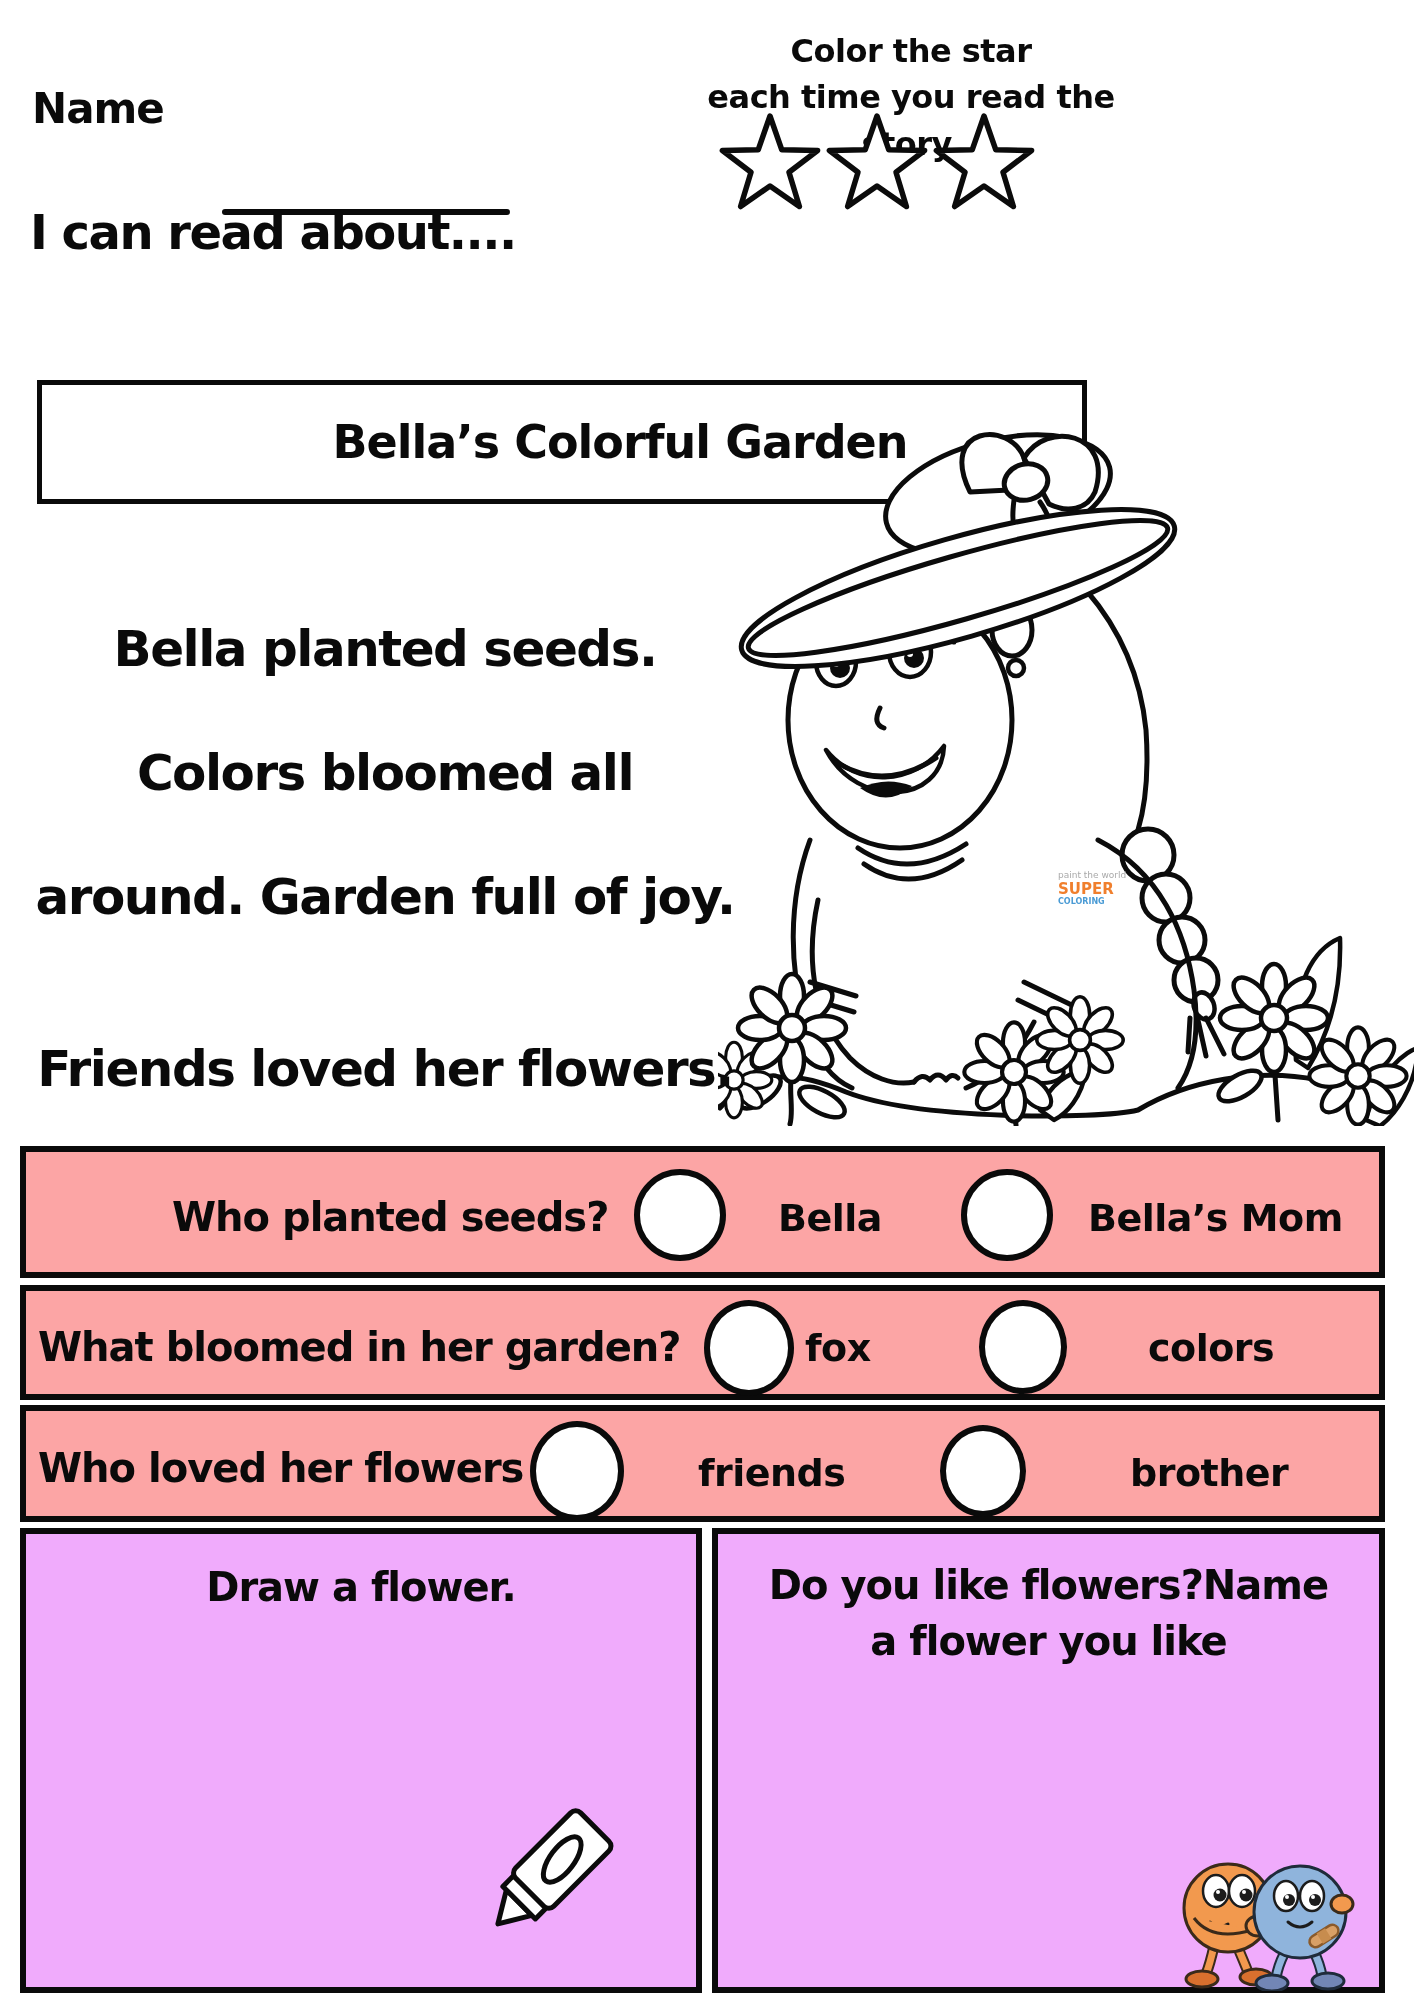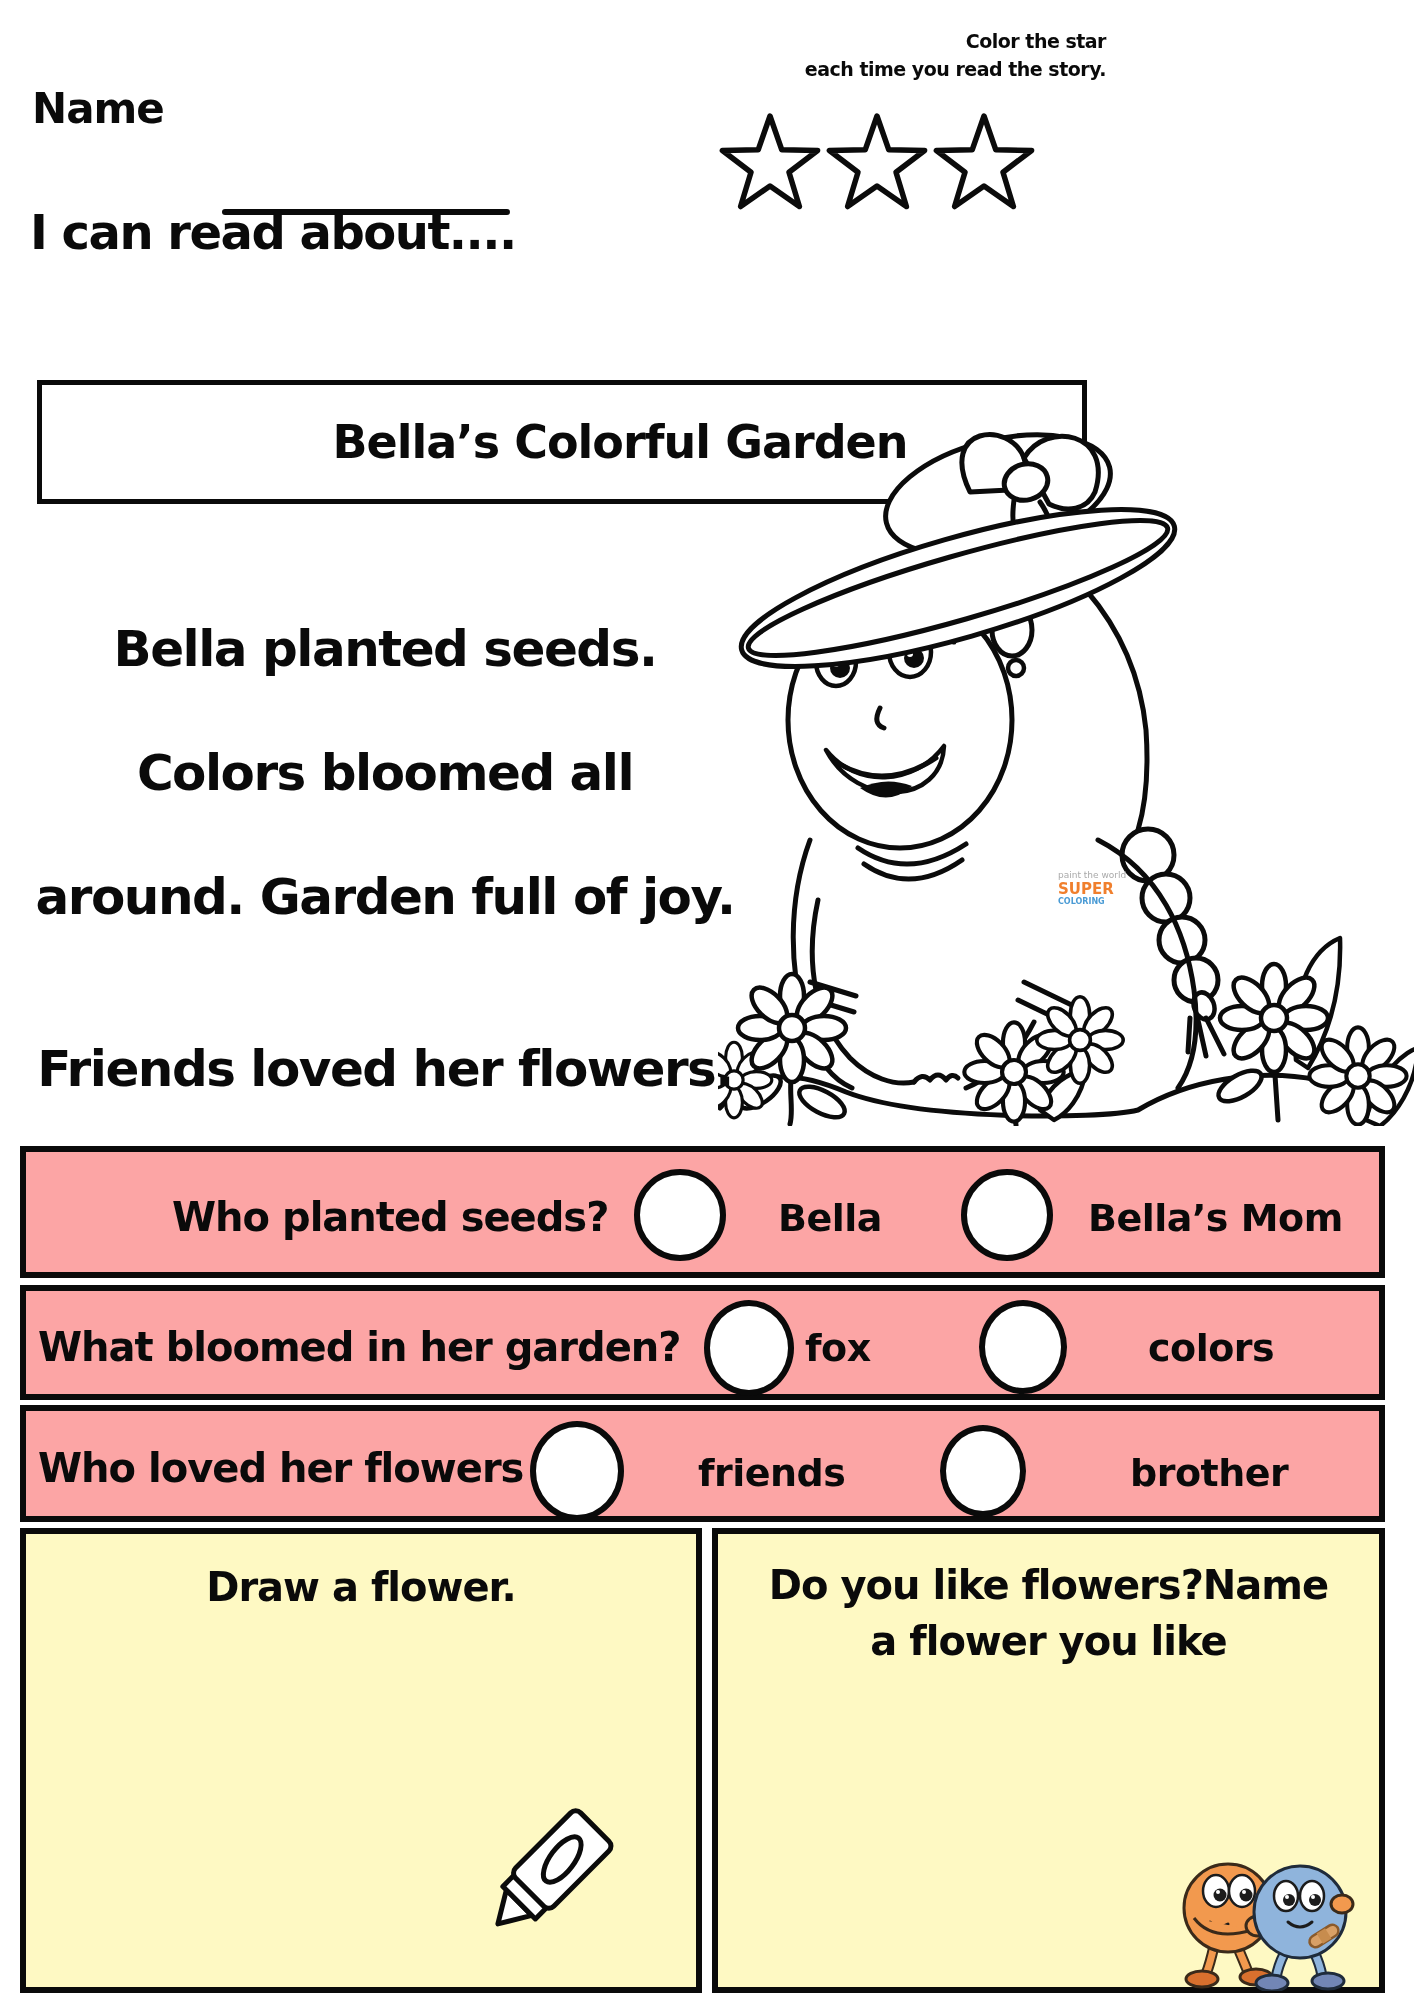--- a/index.html
+++ b/index.html
@@ -4,40 +4,40 @@
 <style>
   html,body{margin:0;padding:0;background:#fff;}
   .page{
     position:relative;width:1414px;height:2000px;background:#ffffff;
     font-family:"DejaVu Sans","Liberation Sans",sans-serif;
     color:#0a0a0a;font-weight:bold;overflow:hidden;
   }
   .abs{position:absolute;}
   .name-label{left:32px;top:84px;font-size:42px;letter-spacing:-1px;}
   .name-line{left:222px;top:209px;width:288px;height:6px;background:#0a0a0a;border-radius:3px;}
-  .star-instruction{left:646px;top:28px;width:460px;text-align:right;font-size:19px;letter-spacing:-0.5px;line-height:1.45;}
+  .star-instruction{left:681px;top:28px;width:460px;text-align:center;font-size:32px;letter-spacing:-0.5px;line-height:1.45;}
   .stars-svg{left:712px;top:110px;}
   .read-about{left:30px;top:204px;font-size:48px;letter-spacing:-1.5px;}
   .title-box{
     left:37px;top:380px;width:1050px;height:124px;border:5px solid #0a0a0a;
     box-sizing:border-box;display:flex;align-items:center;justify-content:center;
     padding-left:116px;font-size:46px;letter-spacing:-1px;
   }
   .story-line{position:absolute;left:5px;width:760px;text-align:center;font-size:50px;letter-spacing:-1.5px;z-index:2;}
   .illustration{left:718px;top:420px;z-index:1;}
   .q-row{
     position:absolute;left:20px;width:1365px;border:6px solid #0a0a0a;
     box-sizing:border-box;background:#fca5a5;
   }
   .q-text{position:absolute;font-size:40px;letter-spacing:-1px;white-space:nowrap;}
   .q-opt{position:absolute;font-size:38px;letter-spacing:-0.5px;white-space:nowrap;}
   .bubble{position:absolute;border:6px solid #0a0a0a;border-radius:50%;background:#fff;box-sizing:border-box;}
   .activity-box{
     position:absolute;top:1528px;height:465px;border:6px solid #0a0a0a;
-    box-sizing:border-box;background:#fef9c3;
+    box-sizing:border-box;background:#f0abfc;
   }
   .draw-box{left:20px;width:682px;}
   .write-box{left:712px;width:673px;padding-left:40px;}
   .activity-prompt{position:absolute;left:0;right:0;text-align:center;font-size:40px;letter-spacing:-1px;}
   .crayon-svg{position:absolute;left:440px;top:252px;}
   .mascots-svg{position:absolute;right:18px;bottom:-4px;}
   svg .line{stroke:#0b0b0b;stroke-width:5;fill:none;stroke-linecap:round;stroke-linejoin:round;}
   svg .shape{stroke:#0b0b0b;stroke-width:5;fill:#ffffff;stroke-linecap:round;stroke-linejoin:round;}
   svg .shape4{stroke:#0b0b0b;stroke-width:4.5;fill:#ffffff;stroke-linecap:round;stroke-linejoin:round;}
 </style>

